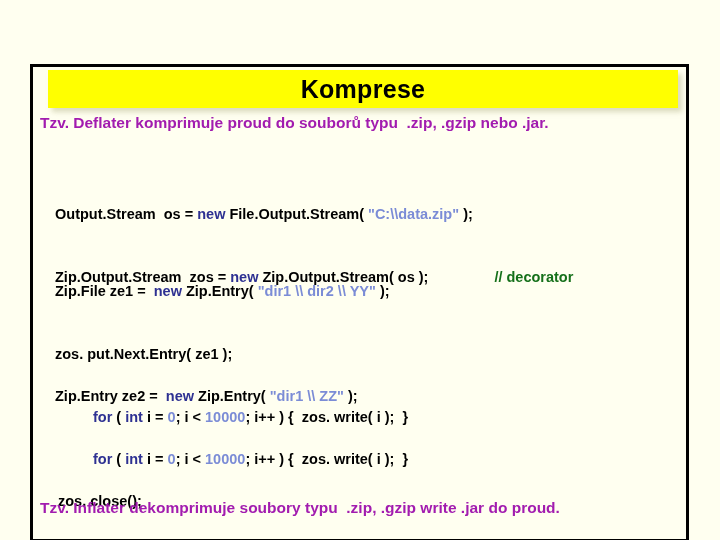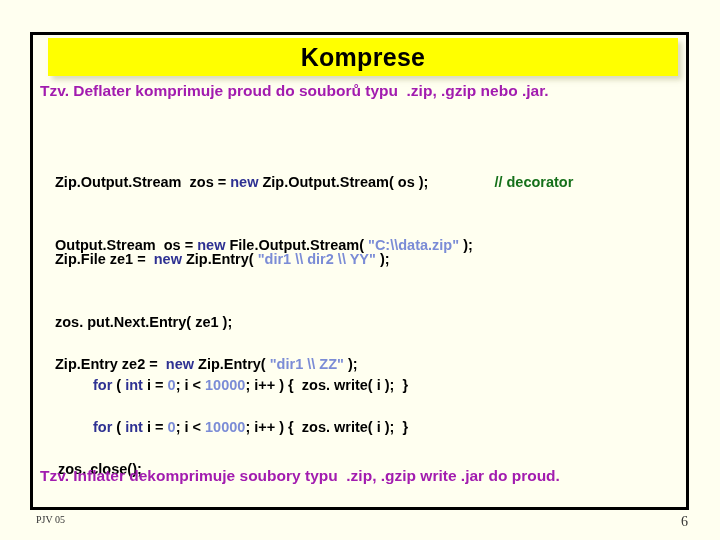--- a/index.html
+++ b/index.html
@@ -11,20 +11,21 @@
     height: 540px;
     background: #fffff0;
     font-family: "Liberation Sans", sans-serif;
     overflow: hidden;
   }
   .slide {
     position: relative;
     width: 720px;
     height: 416px;
     background: #fffff0;
+    margin-top: 32px;
   }
 
   
   .frame {
     position: absolute;
     left: 30px;
     top: 32px;
     width: 659px;
     height: 478px;
     border: 3px solid #000000;
@@ -118,22 +119,22 @@
 
   <div class="frame">
 
     <div class="title-band">
       <span class="title-text">Komprese</span>
     </div>
 
     <div class="lead lead-top">Tzv. Deflater komprimuje proud do souborů typu  .zip, .gzip nebo .jar.</div>
 
     <div class="code blk1">
+      <div><span>Output.Stream  os = </span><span class="kw">new</span><span> File.Output.Stream( </span><span class="str">"C:\\data.zip"</span><span> );</span></div>
       <div><span>Zip.Output.Stream  zos = </span><span class="kw">new</span><span> Zip.Output.Stream( os );</span><span class="cmt cmt-pad">// decorator</span></div>
-      <div><span>Output.Stream  os = </span><span class="kw">new</span><span> File.Output.Stream( </span><span class="str">"C:\\data.zip"</span><span> );</span></div>
     </div>
 
     <div class="code blk2">
       <div><span>Zip.File ze1 =  </span><span class="kw">new</span><span> Zip.Entry( </span><span class="str">"dir1 \\ dir2 \\ YY"</span><span> );</span></div>
       <div>zos. put.Next.Entry( ze1 );</div>
       <div class="indent"><span class="kw">for</span><span> ( </span><span class="kw">int</span><span> i = </span><span class="num">0</span><span>; i &lt; </span><span class="num">10000</span><span>; i++ ) {  zos. write( i );  }</span></div>
     </div>
 
     <div class="code blk3">
       <div><span>Zip.Entry ze2 =  </span><span class="kw">new</span><span> Zip.Entry( </span><span class="str">"dir1 \\ ZZ"</span><span> );</span></div>

